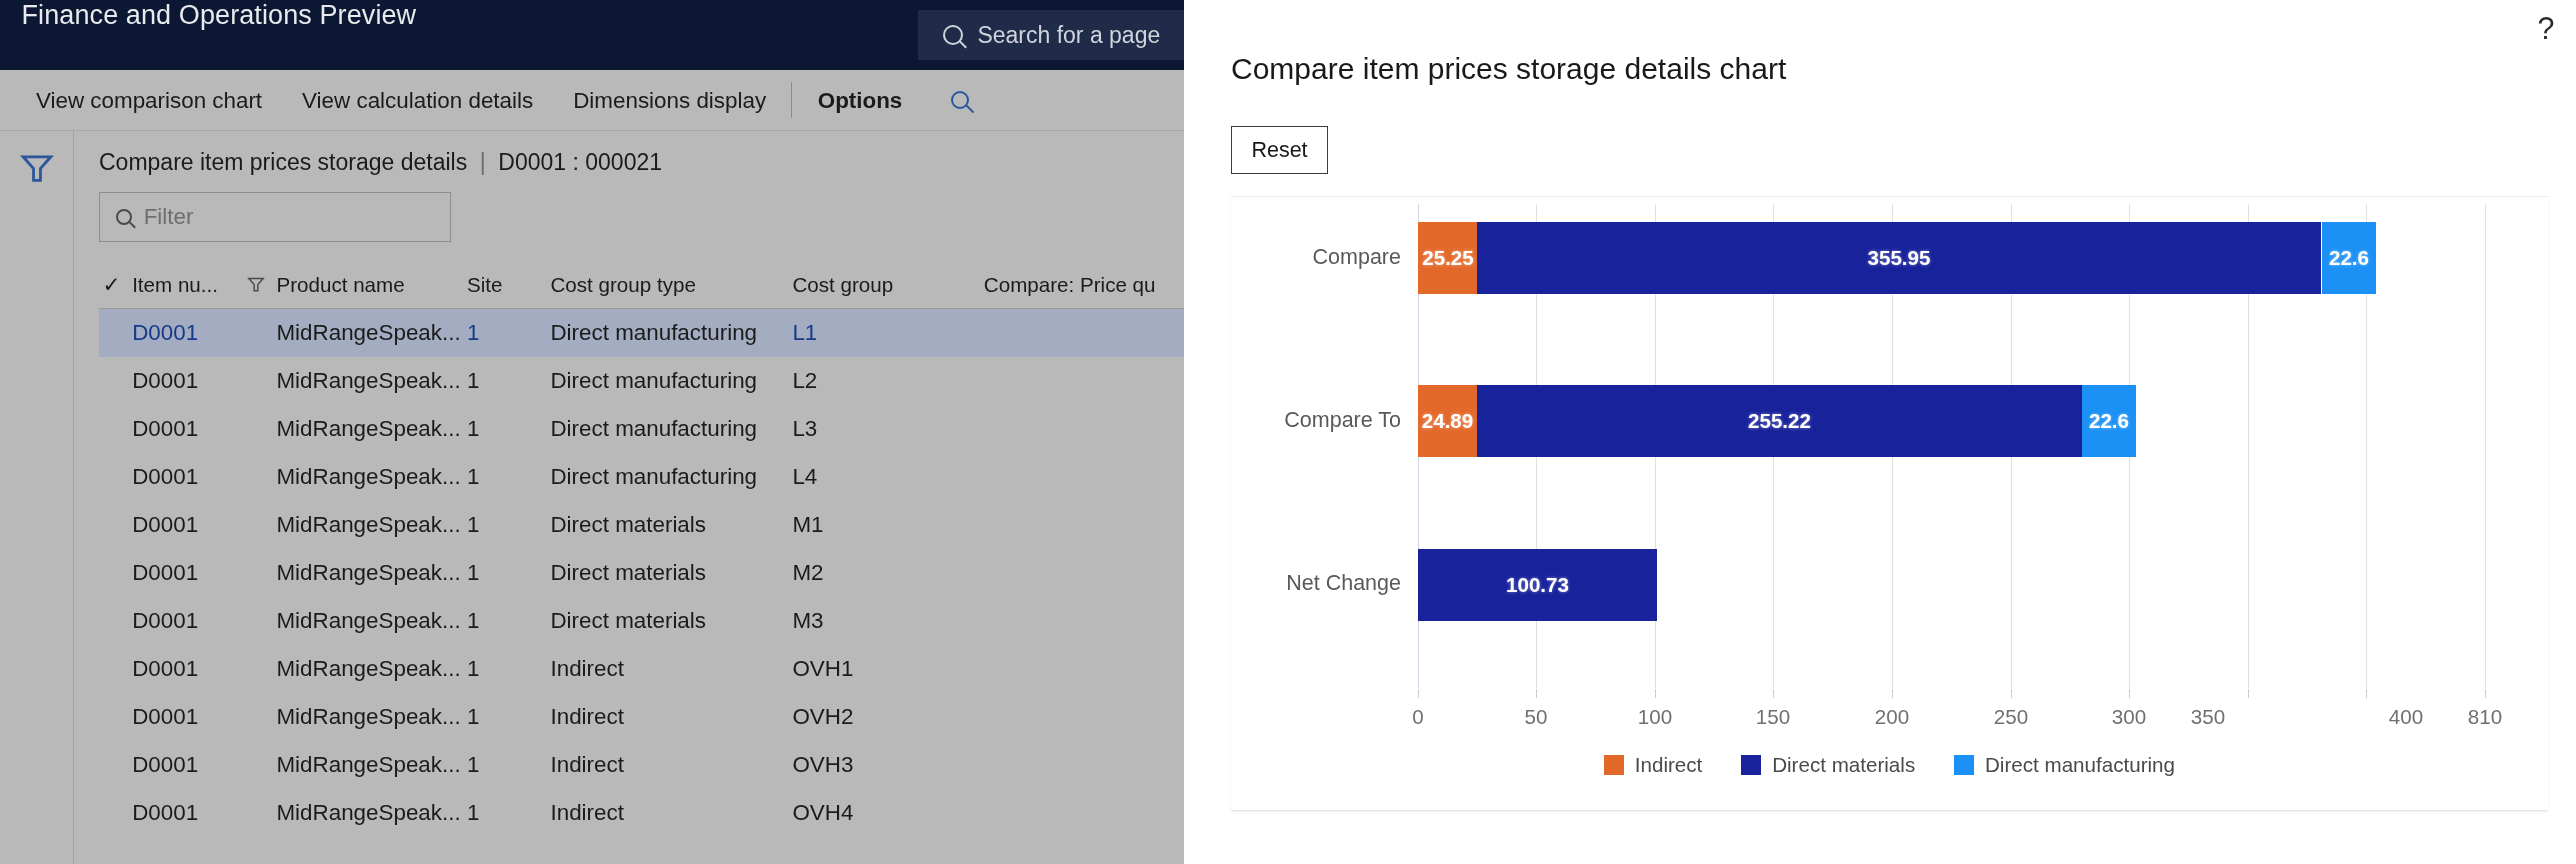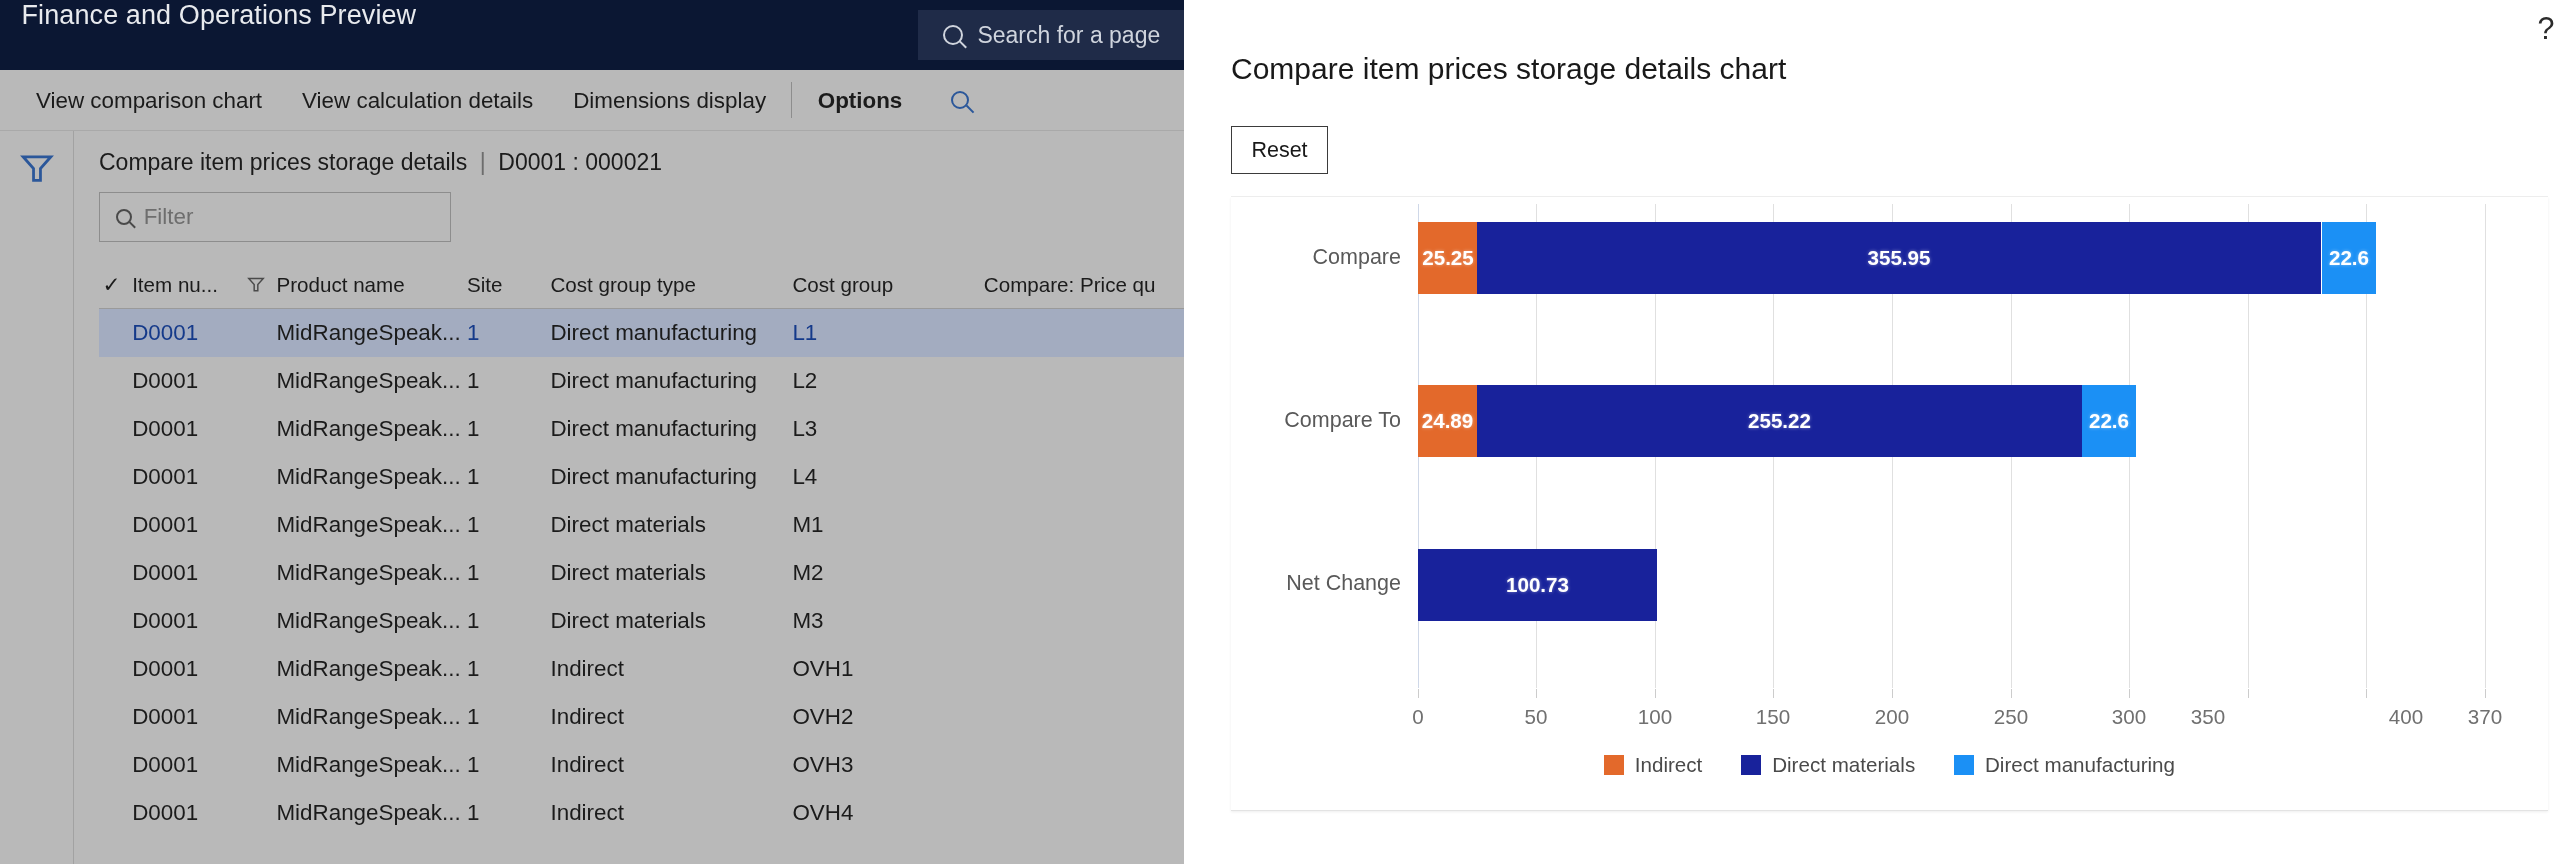--- a/index.html
+++ b/index.html
@@ -545,21 +545,21 @@
           <div class="tick-mark" style="left: 898px;"></div>
           <div class="tick-label" style="left: 898px;">300</div>
           <div class="gridline" style="left: 1017px;"></div>
           <div class="tick-mark" style="left: 1017px;"></div>
           <div class="tick-label" style="left: 977px;">350</div>
           <div class="gridline" style="left: 1135px;"></div>
           <div class="tick-mark" style="left: 1135px;"></div>
           <div class="tick-label" style="left: 1135px; margin-left: 40px;">400</div>
           <div class="gridline" style="left: 1254px;"></div>
           <div class="tick-mark" style="left: 1254px;"></div>
-          <div class="tick-label" style="left: 1254px;">370</div>
+          <div class="tick-label" style="left: 1254px;">810</div>
           <div class="bar-seg" style="left: 187px; top: 25px; width: 60px; height: 72px; background: rgb(227, 105, 43);">
             <span>25.25</span>
           </div>
           <div class="bar-seg" style="left: 246px; top: 25px; width: 844px; height: 72px; background: rgb(24, 34, 155);">
             <span>355.95</span>
           </div>
           <div class="bar-seg" style="left: 1091px; top: 25px; width: 54px; height: 72px; background: rgb(27, 144, 245);">
             <span>22.6</span>
           </div>
           <div class="bar-seg" style="left: 187px; top: 188px; width: 59px; height: 72px; background: rgb(227, 105, 43);">

